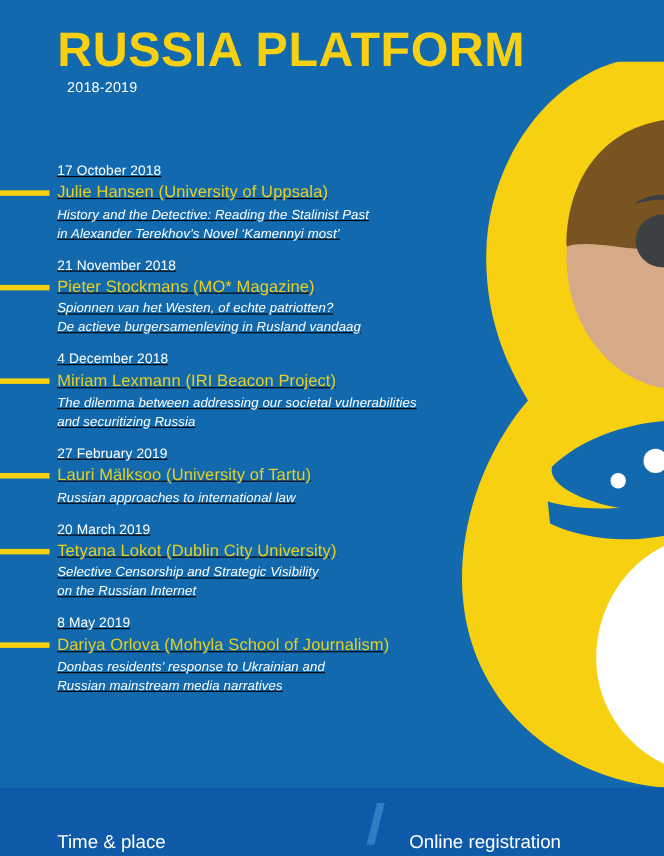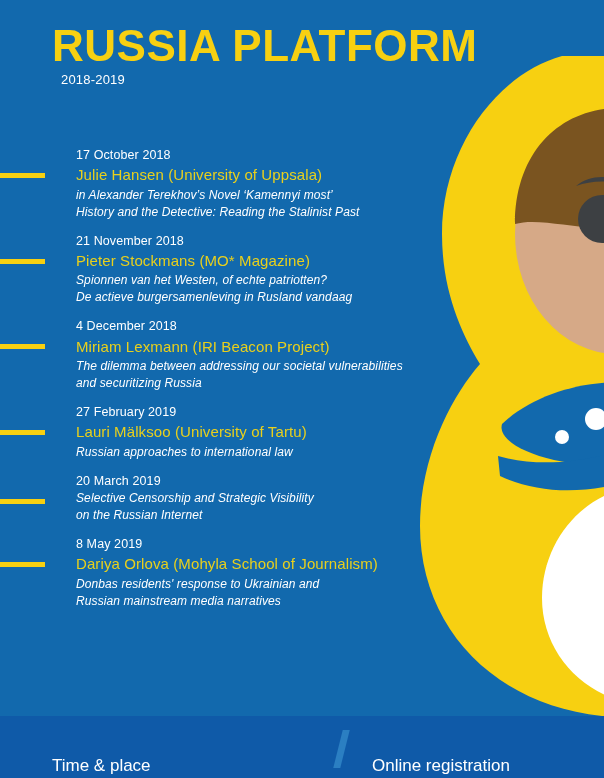--- a/index.html
+++ b/index.html
@@ -30,21 +30,21 @@
     margin-left:9px;margin-bottom:5px;white-space:nowrap;letter-spacing:0.2px;
   }
 
   
   .list{position:absolute;left:0;top:146px;width:420px;}
   .entry{position:relative;margin-bottom:11px;}
   .dash{
     position:absolute;left:0;top:27px;width:45px;height:5px;
     background:#f7d011;
   }
-  .entry-inner{padding-left:76px;}
+  .entry-inner{padding-left:52px;text-decoration:underline;}
   .ev-date{
     font-size:12.5px;color:#ffffff;line-height:1.45;letter-spacing:0.1px;
   }
   .ev-speaker{
     font-size:15px;color:#e9d01c;line-height:1.5;letter-spacing:0.1px;
   }
   .ev-topic{
     font-size:12px;color:#ffffff;font-style:italic;line-height:1.42;
     letter-spacing:0.1px;
   }
@@ -112,22 +112,22 @@
     </div>
   </div>
 
   <div class="list">
 
     <div class="entry">
       <div class="dash"></div>
       <div class="entry-inner">
         <div class="ev-date">17 October 2018</div>
         <div class="ev-speaker">Julie Hansen (University of Uppsala)</div>
+        <div class="ev-topic">History and the Detective: Reading the Stalinist Past</div>
         <div class="ev-topic">in Alexander Terekhov’s Novel ‘Kamennyi most’</div>
-        <div class="ev-topic">History and the Detective: Reading the Stalinist Past</div>
       </div>
     </div>
 
     <div class="entry">
       <div class="dash"></div>
       <div class="entry-inner">
         <div class="ev-date">21 November 2018</div>
         <div class="ev-speaker">Pieter Stockmans (MO* Magazine)</div>
         <div class="ev-topic">Spionnen van het Westen, of echte patriotten?</div>
         <div class="ev-topic">De actieve burgersamenleving in Rusland vandaag</div>
@@ -150,20 +150,21 @@
         <div class="ev-date">27 February 2019</div>
         <div class="ev-speaker">Lauri Mälksoo (University of Tartu)</div>
         <div class="ev-topic">Russian approaches to international law</div>
       </div>
     </div>
 
     <div class="entry">
       <div class="dash"></div>
       <div class="entry-inner">
         <div class="ev-date">20 March 2019</div>
+        <div class="ev-speaker">Tetyana Lokot (Dublin City University)</div>
         <div class="ev-topic">Selective Censorship and Strategic Visibility</div>
         <div class="ev-topic">on the Russian Internet</div>
       </div>
     </div>
 
     <div class="entry">
       <div class="dash"></div>
       <div class="entry-inner">
         <div class="ev-date">8 May 2019</div>
         <div class="ev-speaker">Dariya Orlova (Mohyla School of Journalism)</div>

